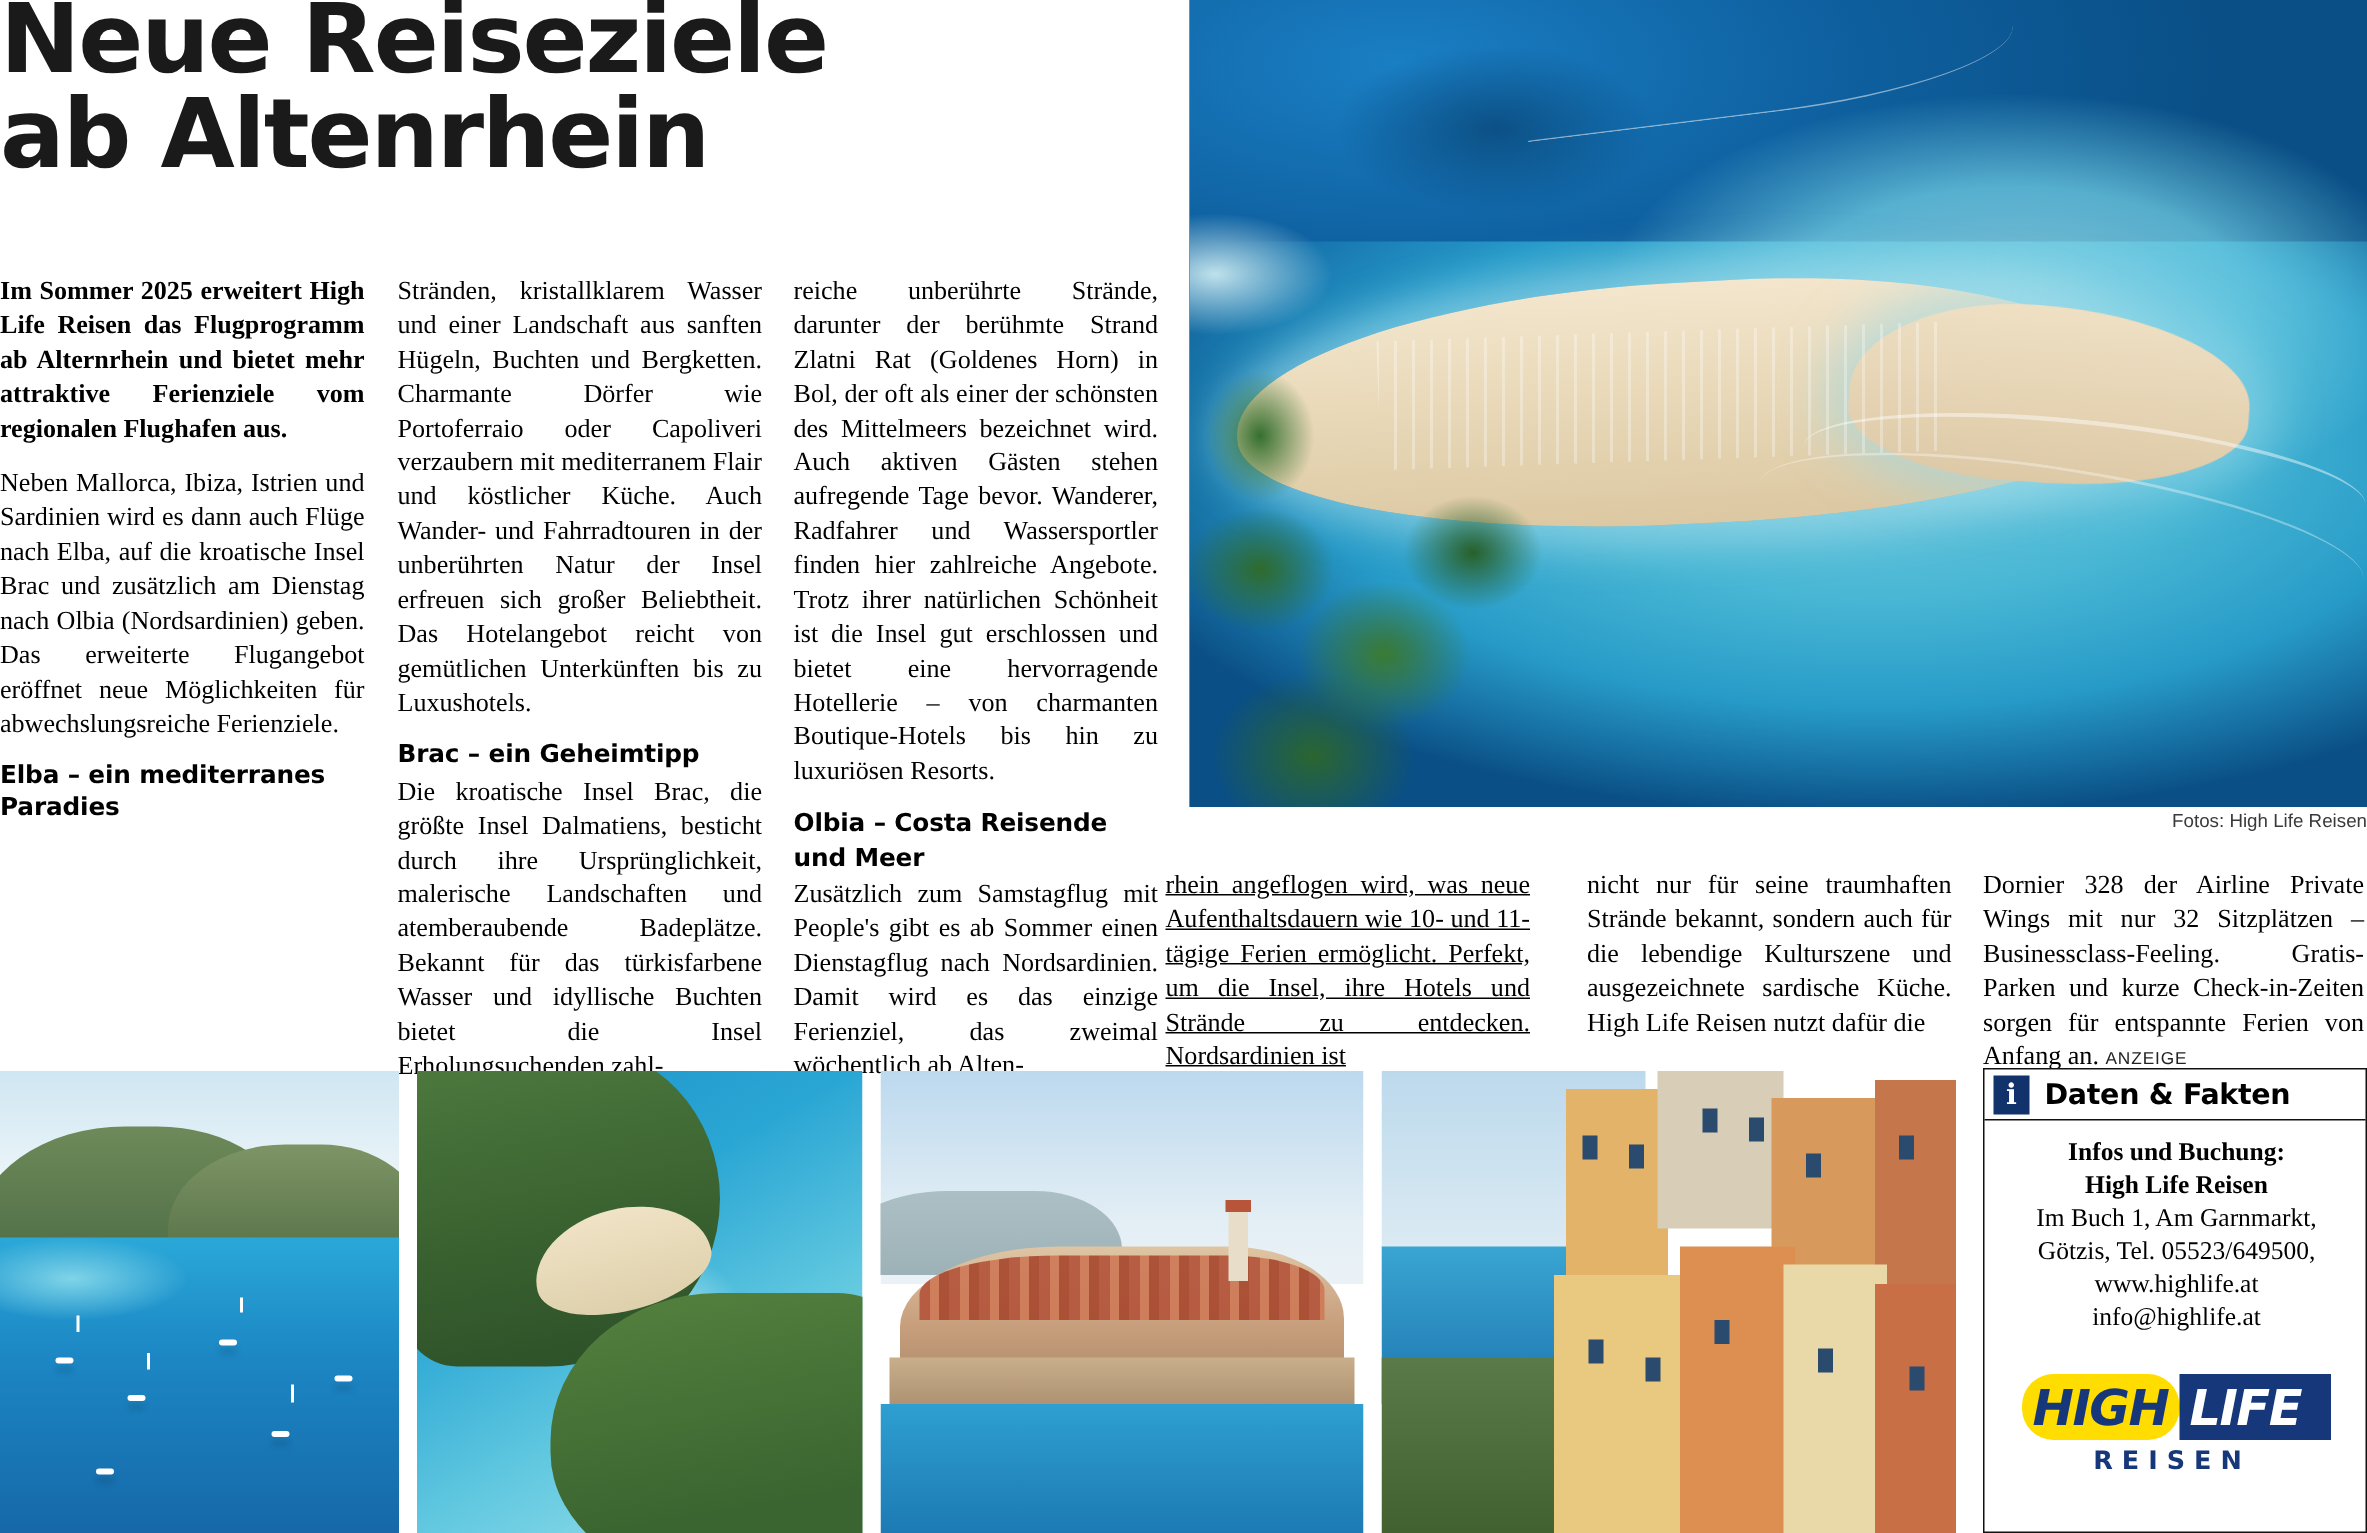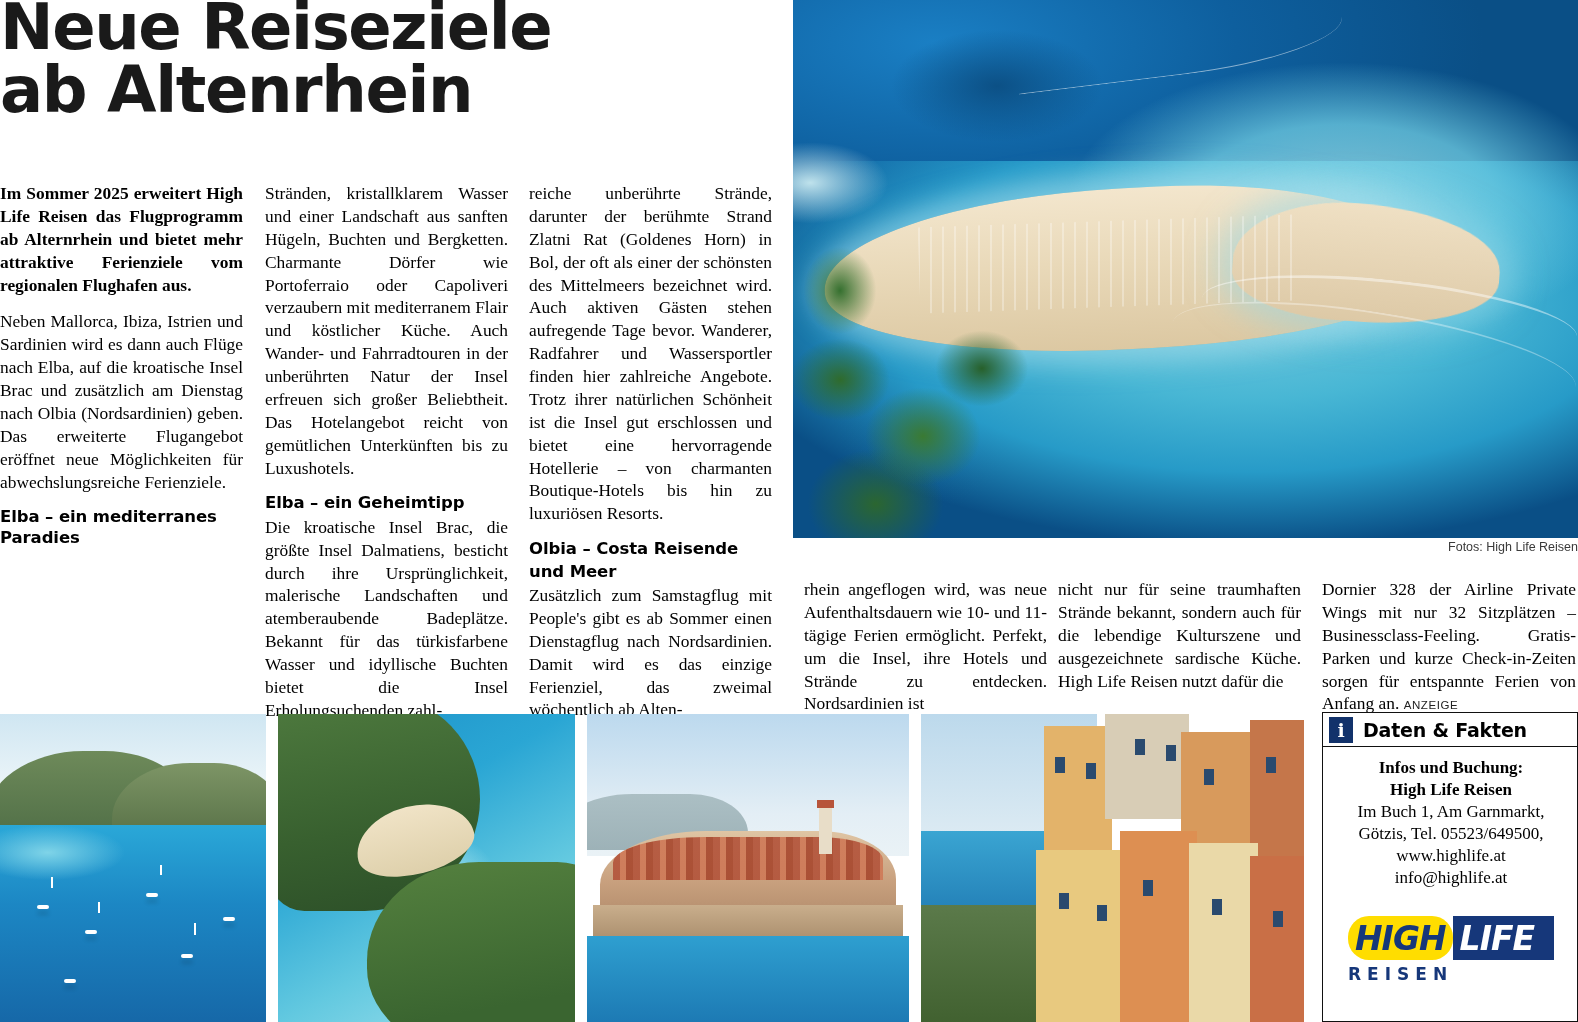--- a/index.html
+++ b/index.html
@@ -167,21 +167,21 @@
     font-weight: bold;
     margin: 0 0 2px 0;
     line-height: 1.24;
     text-align: left;
     letter-spacing: -0.1px;
   }
 
   #col1 { left: 0px;   top: 182px; width: 243px; }
   #col2 { left: 265px; top: 182px; width: 243px; }
   #col3 { left: 529px; top: 182px; width: 243px; }
-  #col5 { left: 804px; top: 578px; width: 243px; }
+  #col5 { left: 777px; top: 578px; width: 243px; text-decoration: underline; }
   #col6 { left: 1058px; top: 578px; width: 243px; }
   #col7 { left: 1322px; top: 578px; width: 254px; }
 
   .anzeige {
     font-family: "Liberation Sans", sans-serif;
     font-size: 11.5px;
     letter-spacing: .6px;
     color: #222;
   }
 
@@ -325,21 +325,21 @@
     padding: 0 7px;
     display: flex; align-items: center;
     flex: 1;
   }
   #logo .row2 {
     color: #16377a;
     font-family: "DejaVu Sans", sans-serif;
     font-weight: bold;
     font-size: 17px;
     letter-spacing: 6px;
-    text-align: left;
+    text-align: center;
     padding-right: 6px;
     padding-top: 4px;
   }
 </style>
 </head>
 <body>
 
 <div id="headline">
   <span class="l1">Neue Reiseziele</span>
   <span class="l2">ab Altenrhein</span>
@@ -364,21 +364,21 @@
 <div id="photo-credit">Fotos: High Life Reisen</div>
 
 <div class="col" id="col1">
   <p class="lead">Im Sommer 2025 erweitert High Life Reisen das Flugprogramm ab Alternrhein und bietet mehr attraktive Ferienziele vom regionalen Flughafen aus.</p>
   <p>Neben Mallorca, Ibiza, Istrien und Sardinien wird es dann auch Flüge nach Elba, auf die kroatische Insel Brac und zusätzlich am Dienstag nach Olbia (Nordsardinien) geben. Das erweiterte Flugangebot eröffnet neue Möglichkeiten für abwechslungsreiche Ferienziele.</p>
   <h3 class="sub">Elba – ein mediterranes Paradies</h3>
 </div>
 
 <div class="col" id="col2">
   <p>Stränden, kristallklarem Wasser und einer Landschaft aus sanften Hügeln, Buchten und Bergketten. Charmante Dörfer wie Portoferraio oder Capoliveri verzaubern mit mediterranem Flair und köstlicher Küche. Auch Wander- und Fahrradtouren in der unberührten Natur der Insel erfreuen sich großer Beliebtheit. Das Hotelangebot reicht von gemütlichen Unterkünften bis zu Luxushotels.</p>
-  <h3 class="sub">Elba – ein Geheimtipp</h3>
+  <h3 class="sub">Brac – ein Geheimtipp</h3>
   <p>Die kroatische Insel Brac, die größte Insel Dalmatiens, besticht durch ihre Ursprünglichkeit, malerische Landschaften und atemberaubende Badeplätze. Bekannt für das türkisfarbene Wasser und idyllische Buchten bietet die Insel Erholungsuchenden zahl-</p>
 </div>
 
 <div class="col" id="col3">
   <p>reiche unberührte Strände, darunter der berühmte Strand Zlatni Rat (Goldenes Horn) in Bol, der oft als einer der schönsten des Mittelmeers bezeichnet wird. Auch aktiven Gästen stehen aufregende Tage bevor. Wanderer, Radfahrer und Wassersportler finden hier zahlreiche Angebote. Trotz ihrer natürlichen Schönheit ist die Insel gut erschlossen und bietet eine hervorragende Hotellerie – von charmanten Boutique-Hotels bis hin zu luxuriösen Resorts.</p>
   <h3 class="sub">Olbia – Costa Reisende</h3>
   <h3 class="sub">und Meer</h3>
   <p>Zusätzlich zum Samstagflug mit People's gibt es ab Sommer einen Dienstagflug nach Nordsardinien. Damit wird es das einzige Ferienziel, das zweimal wöchentlich ab Alten-</p>
 </div>
 

